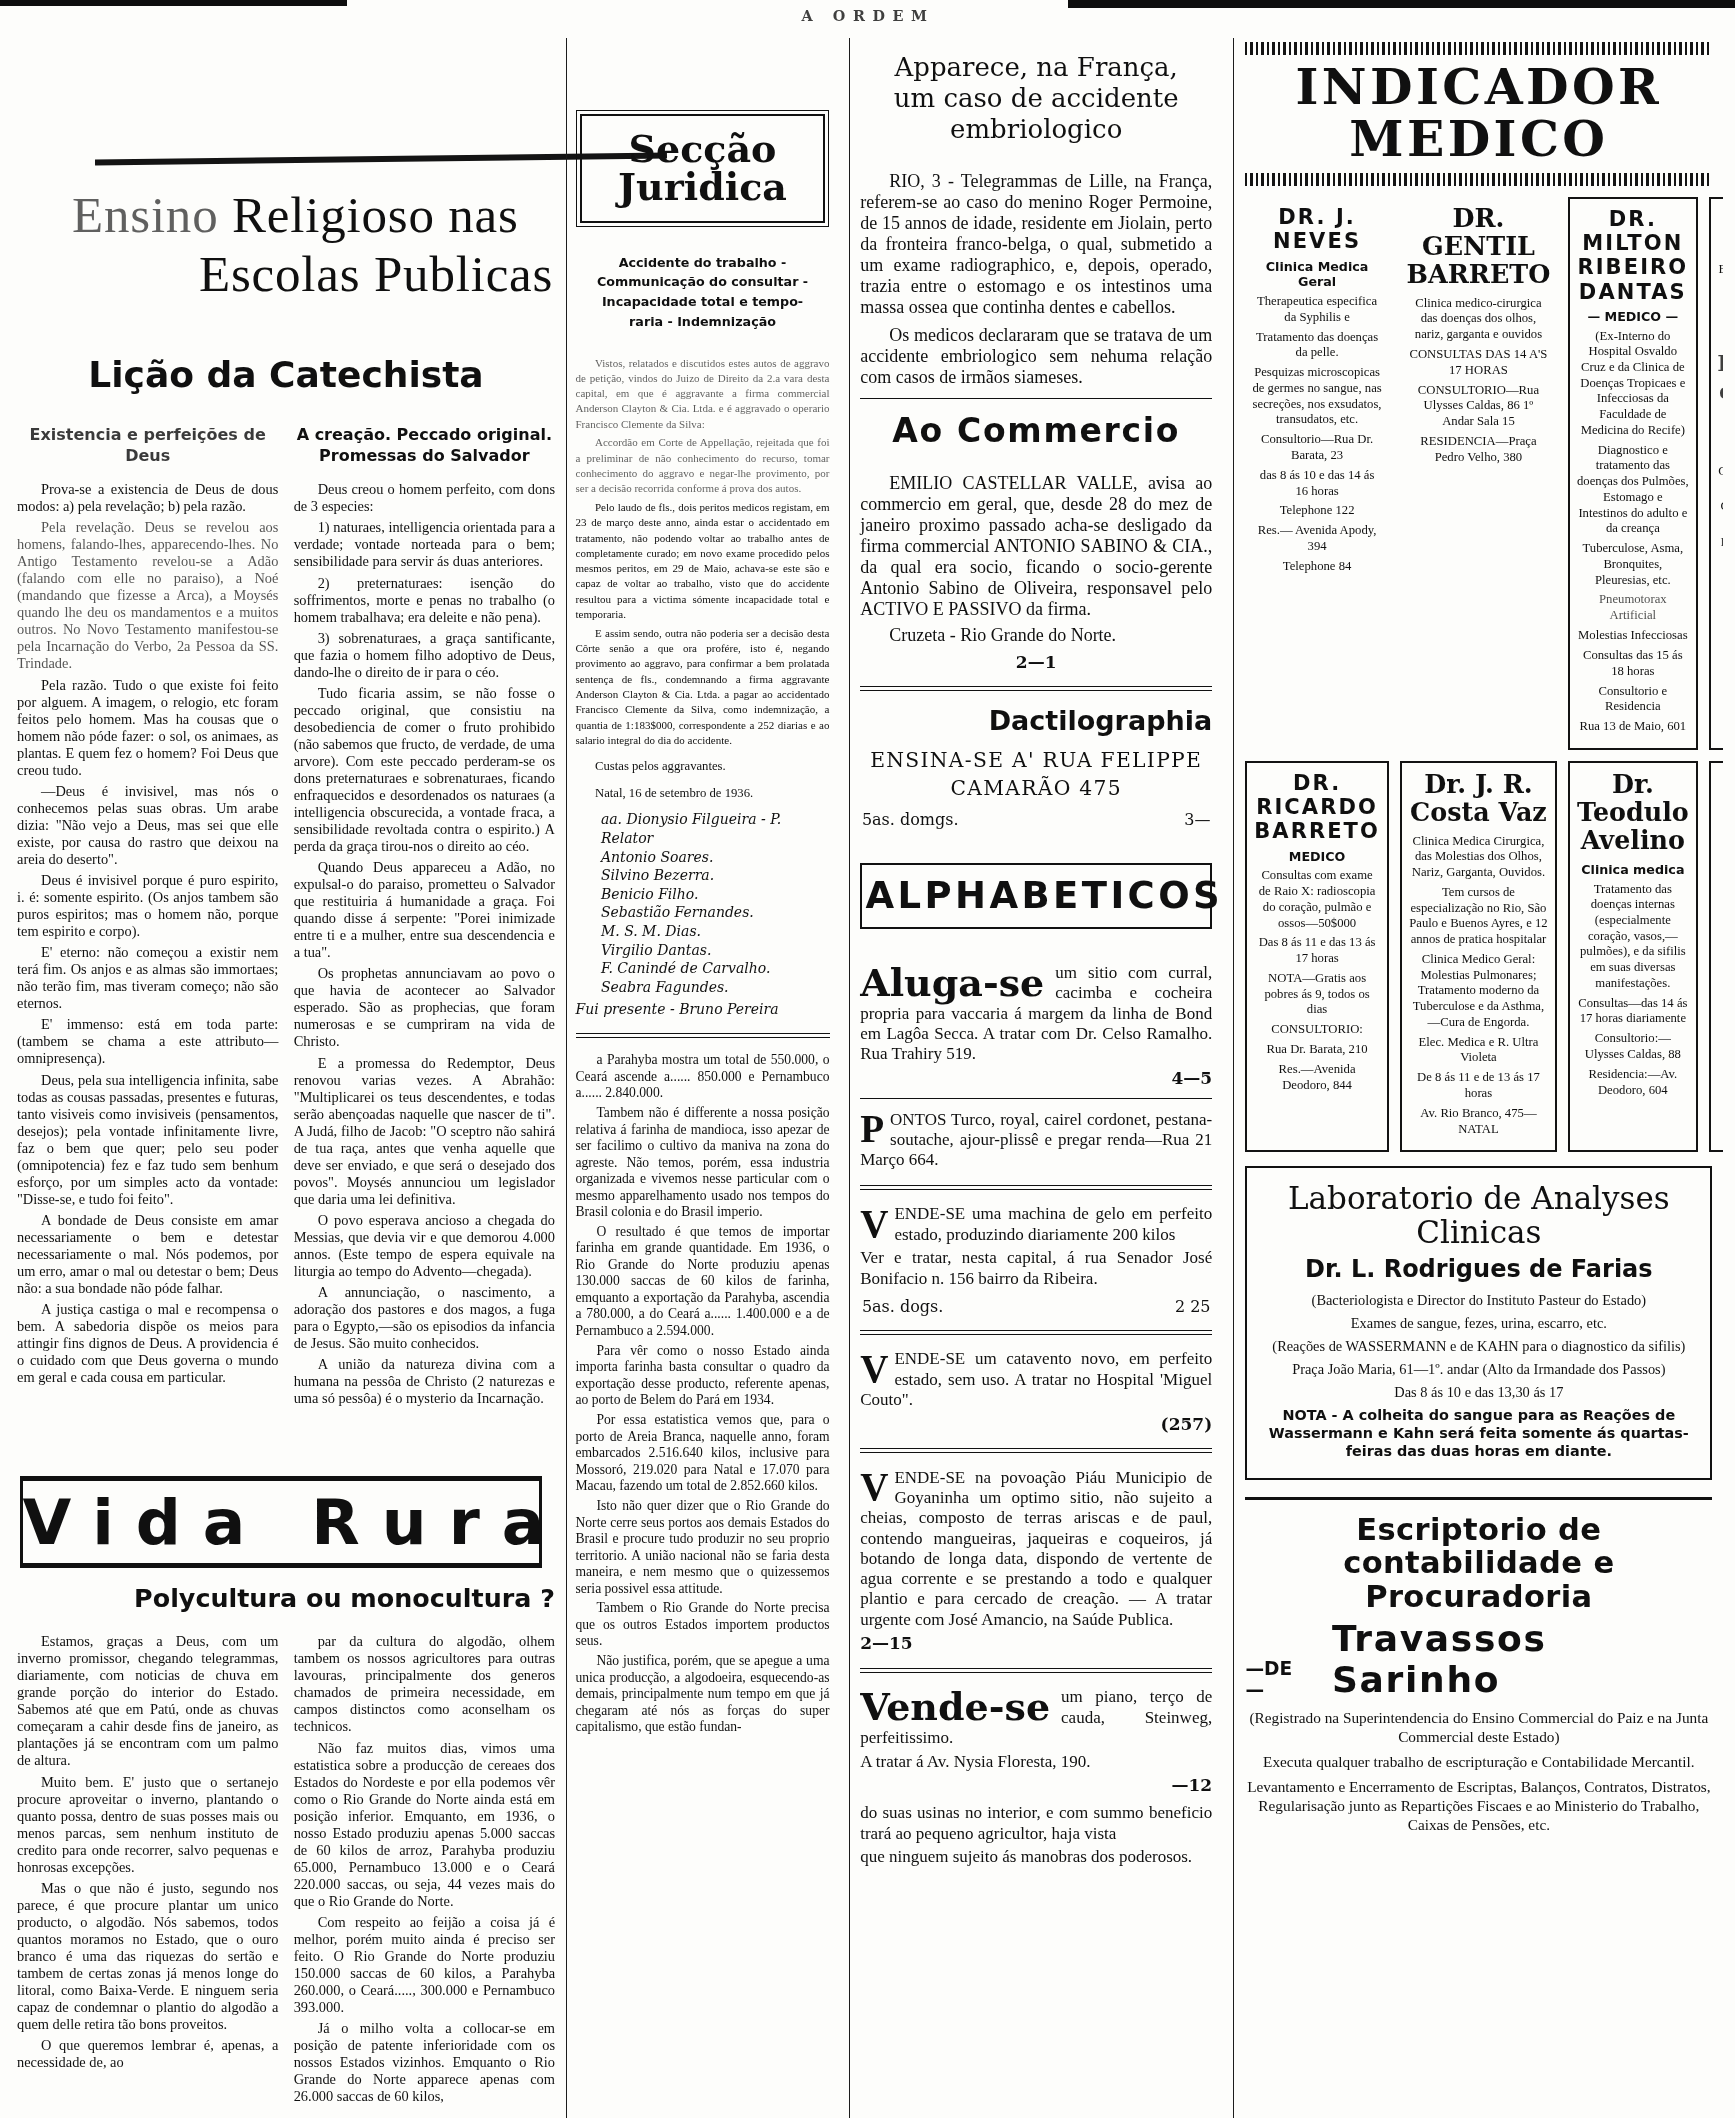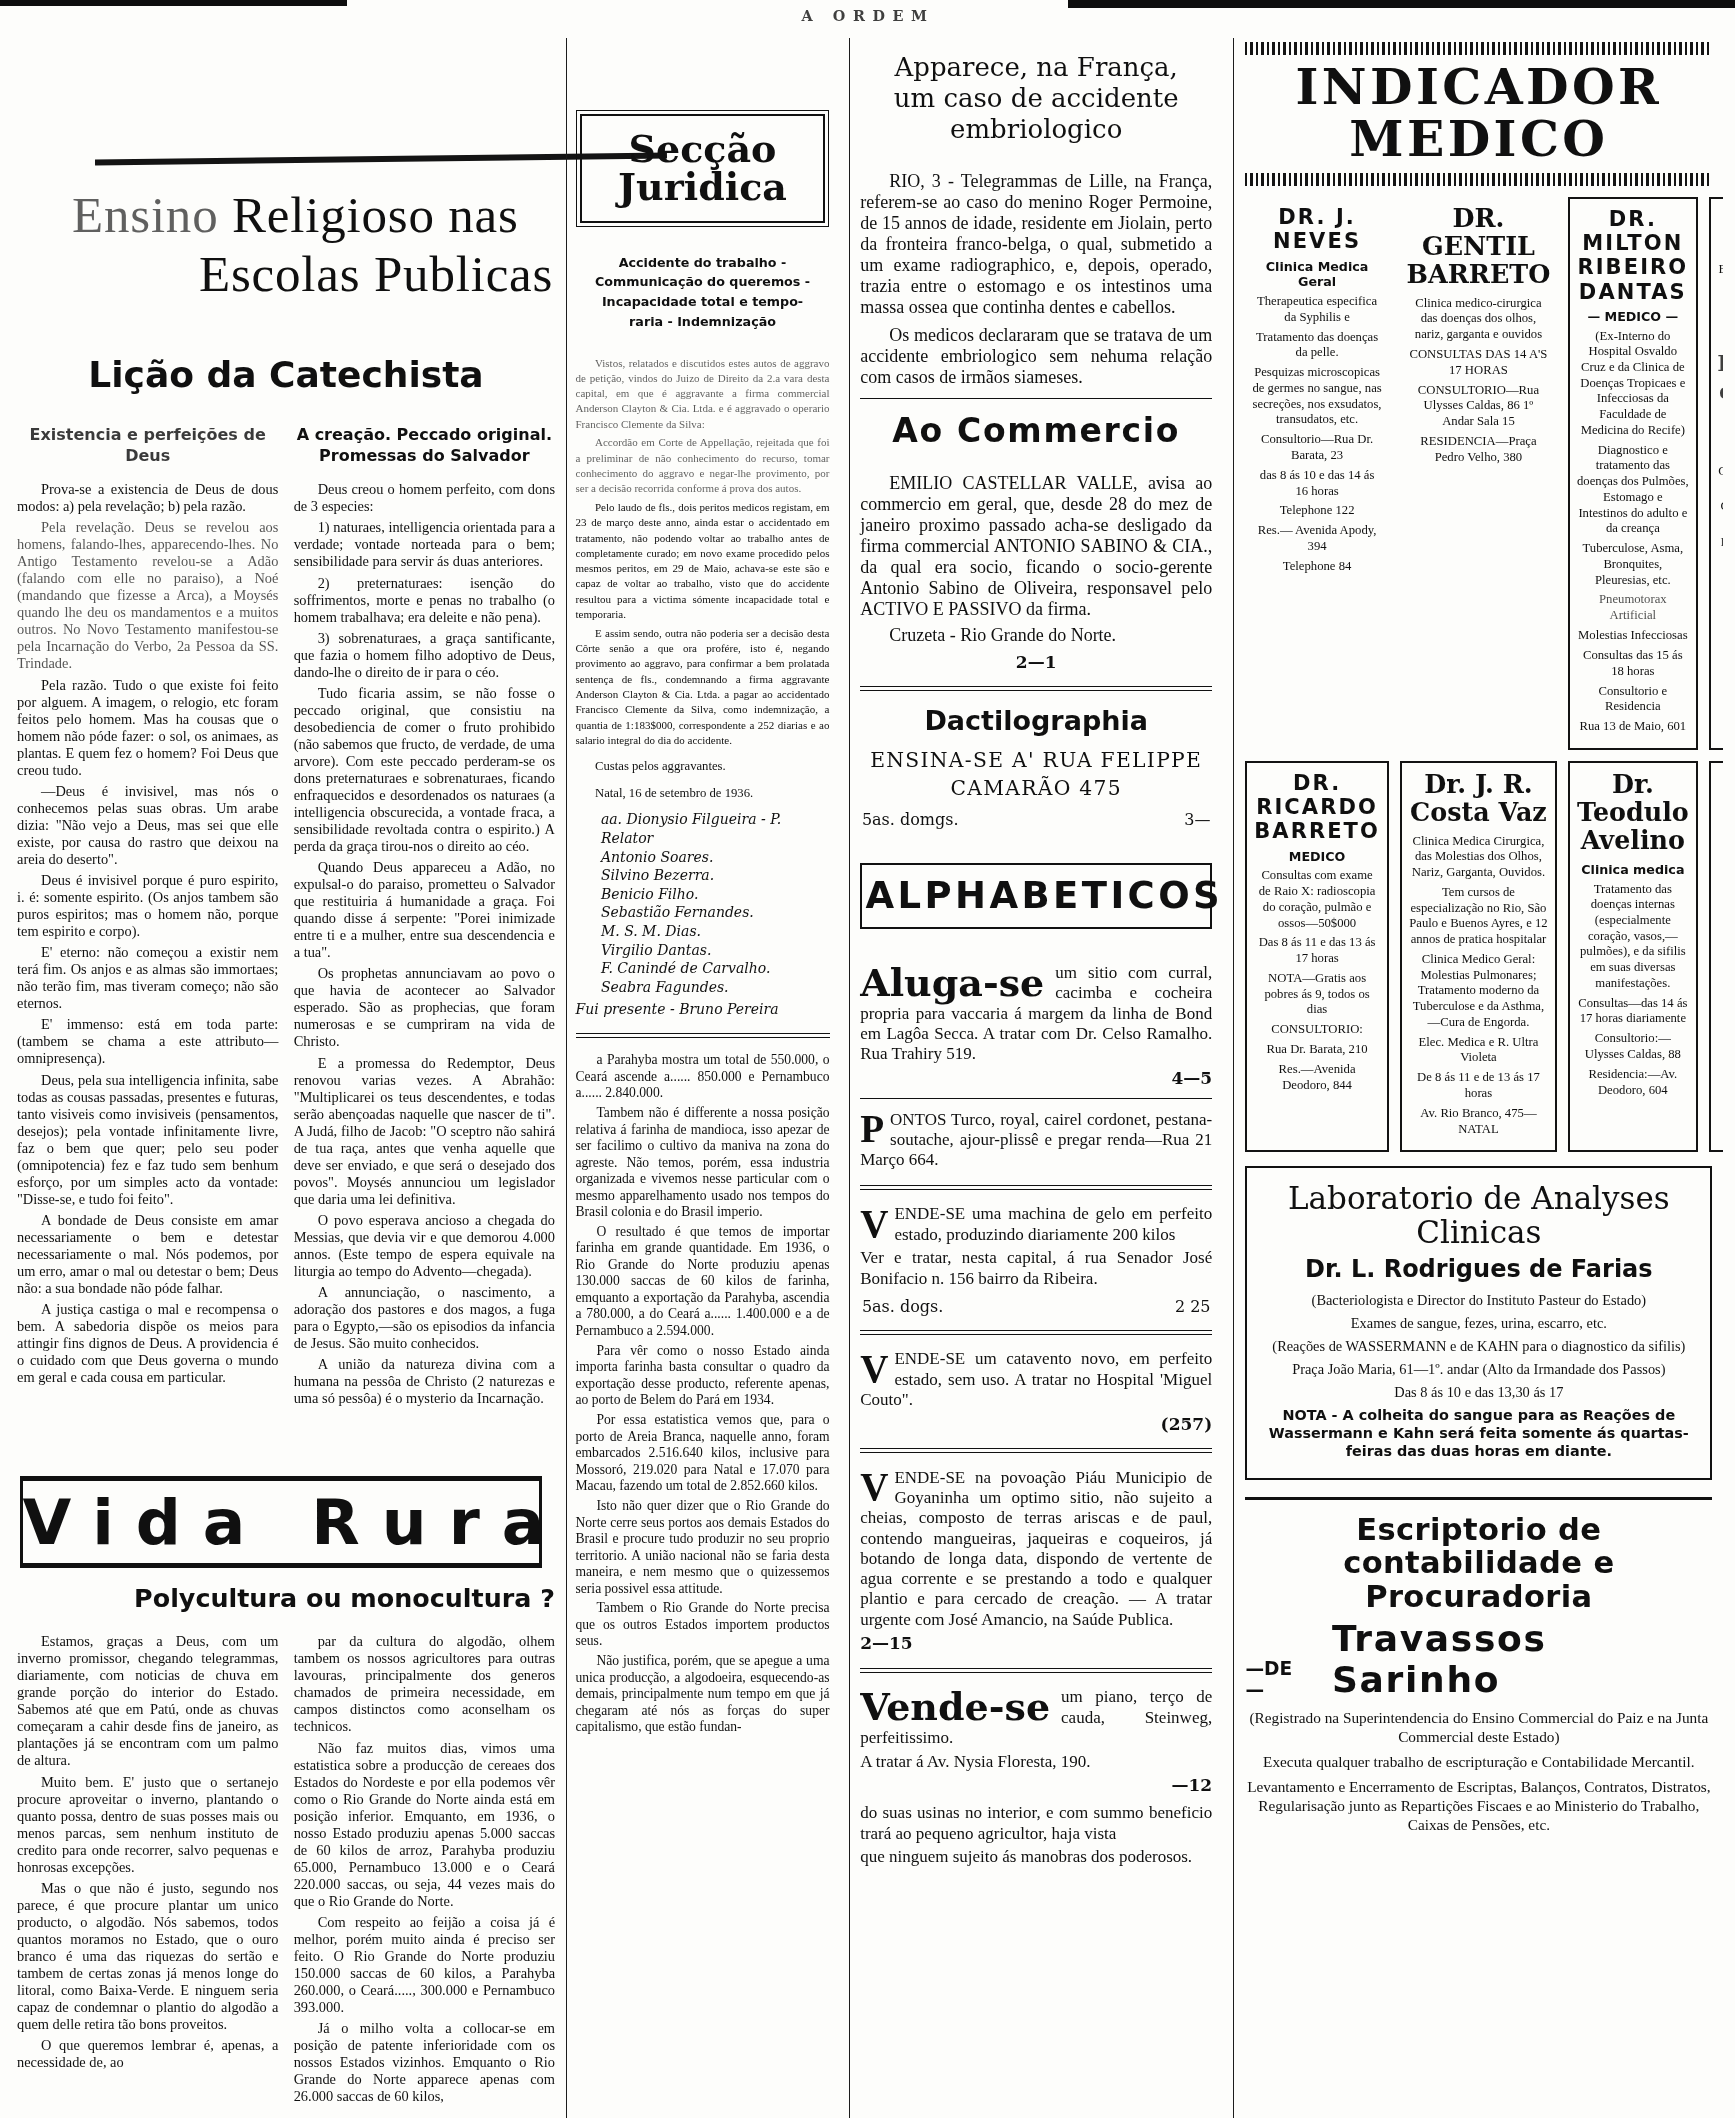--- a/index.html
+++ b/index.html
@@ -51,21 +51,21 @@
   .hr-double{border-top:1.7px solid #111;border-bottom:1.7px solid #111;height:3px;margin:14.4px 0}
   .parahyba p{font-size:13.6px;line-height:16.5px;text-align:justify;text-indent:21px;margin:0 0 3.4px}
 
   
   .franca-h{font:400 26px/1.18 "DejaVu Serif",serif;margin:14.4px 0 27px;text-align:center;white-space:pre-line}
   .franca-body p{font-size:18px;line-height:21px;text-align:justify;text-indent:29px;margin:0 0 6.8px}
   .rule{border-top:1.3px solid #111;margin:10.2px 0}
   .commercio-h{text-align:center;font:700 33px "DejaVu Sans",sans-serif;margin:12px 0 23px;letter-spacing:1.7px}
   .bigtext p{font-size:18px;line-height:21px;text-align:justify;text-indent:29px;margin:0 0 4.2px}
   .mark{text-align:center;font:700 17px "DejaVu Serif",serif;margin:6px 0}
-  .dact-h{text-align:center;font:700 27px "DejaVu Sans",sans-serif;margin:8.5px 0 11px}
+  .dact-h{text-align:right;font:700 27px "DejaVu Sans",sans-serif;margin:8.5px 0 11px}
   .dact-line{font:400 20.3px/1.35 "DejaVu Serif",serif;text-align:center;letter-spacing:1.3px;margin:0}
   .foot{display:flex;justify-content:space-between;font:400 16px "DejaVu Serif",serif;margin:7.6px 1.7px 3.4px}
   .alpha-box{border:2.1px solid #111;margin:34px 0;padding:12.7px 3.4px;text-align:left}
   .alpha-box span{font:800 37px/1 "DejaVu Sans",sans-serif;letter-spacing:3.4px}
   .ad{margin:7.6px 0}
   .ad p{font-size:17px;line-height:20.3px;text-align:justify;margin:0 0 3.4px}
   .ad-lead{float:left;font:700 38px/0.95 "DejaVu Serif",serif;margin:1.7px 11px 1.7px 0}
   .dropcap::first-letter{font-size:2.3em;font-weight:700;float:left;line-height:.82;margin:3.4px 6px 0 0}
   .fragment p{font-size:17px;line-height:20.3px;text-align:justify;margin:0 0 3.4px}
 
@@ -166,21 +166,21 @@
         </div>
       </section>
     </section>
 
     <section class="col col2">
       <div class="jur-box">
         <span>Secção Juridica</span>
       </div>
       <div class="jur-sub">
           <p>Accidente do trabalho -</p>
-          <p>Communicação do queremos -</p>
+          <p>Communicação do consultar -</p>
           <p>Incapacidade total e tempo-</p>
           <p>raria - Indemnização</p>
         </div>
       <div class="jur-body">
           <p>Vistos, relatados e discutidos estes autos de aggravo de petição, vindos do Juizo de Direito da 2.a vara desta capital, em que é aggravante a firma commercial Anderson Clayton &amp; Cia. Ltda. e é aggravado o operario Francisco Clemente da Silva:</p>
           <p>Accordão em Corte de Appellação, rejeitada que foi a preliminar de não conhecimento do recurso, tomar conhecimento do aggravo e negar-lhe provimento, por ser a decisão recorrida conforme á prova dos autos.</p>
           <p>Pelo laudo de fls., dois peritos medicos registam, em 23 de março deste anno, ainda estar o accidentado em tratamento, não podendo voltar ao trabalho antes de completamente curado; em novo exame procedido pelos mesmos peritos, em 29 de Maio, achava-se este são e capaz de voltar ao trabalho, visto que do accidente resultou para a victima sómente incapacidade total e temporaria.</p>
           <p>E assim sendo, outra não poderia ser a decisão desta Côrte senão a que ora profére, isto é, negando provimento ao aggravo, para confirmar a bem prolatada sentença de fls., condemnando a firma aggravante Anderson Clayton &amp; Cia. Ltda. a pagar ao accidentado Francisco Clemente da Silva, como indemnização, a quantia de 1:183$000, correspondente a 252 diarias e ao salario integral do dia do accidente.</p>
         </div>
       <p class="jur-custas">Custas pelos aggravantes.</p>

